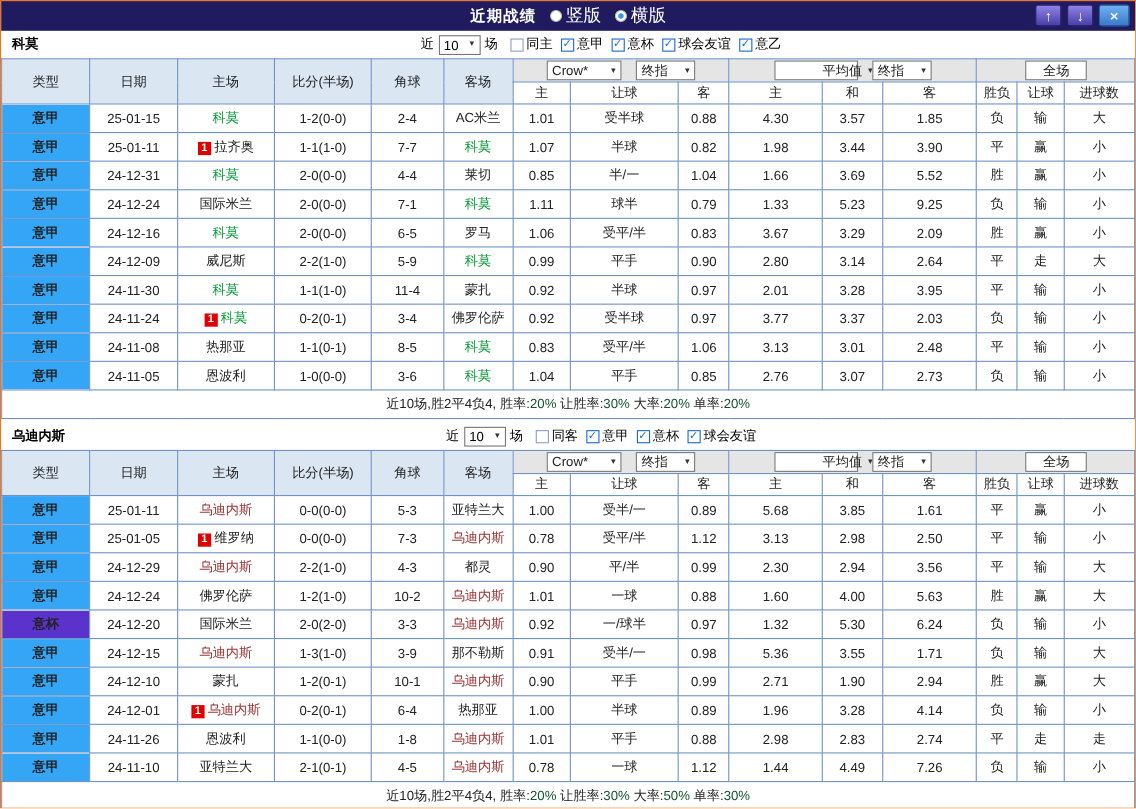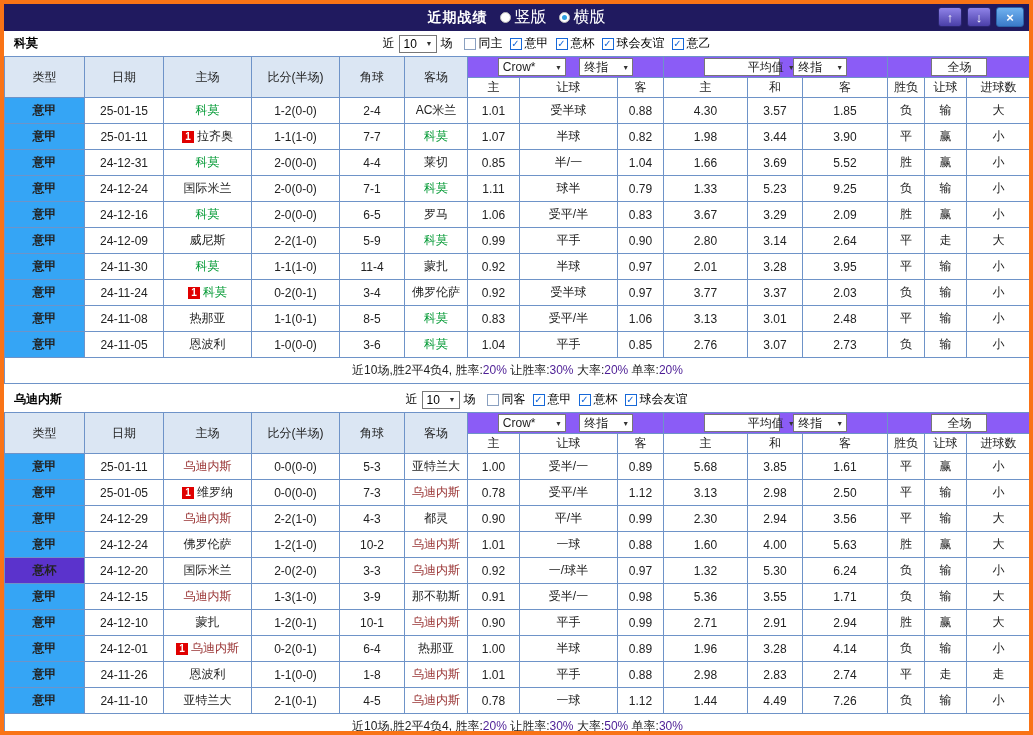--- a/index.html
+++ b/index.html
@@ -1,16 +1,16 @@
 <!DOCTYPE html>
 <html><head>
 <meta charset="utf-8">
 <style>
   html,body{margin:0;padding:0;background:#fff;}
-  .app{width:1033px;height:735px;box-sizing:border-box;border:4px solid #f97316;background:#fff;
+  .app{width:1033px;height:735px;box-sizing:border-box;border:1px solid #f97316;background:#fff;
        font-family:"Liberation Sans","DejaVu Sans",sans-serif;overflow:hidden;}
   
   .titlebar{height:27px;background:#201a5f;display:flex;align-items:center;justify-content:center;position:relative;color:#fff;}
   .tb-center{display:flex;align-items:center;gap:12px;}
   .tb-title{font-size:14px;font-weight:bold;letter-spacing:1px;}
   .tb-radios{display:flex;align-items:center;gap:12px;font-size:16px;}
   .radio-item{display:inline-flex;align-items:center;gap:4px;cursor:pointer;}
   .radio{width:11px;height:11px;border-radius:50%;background:#fff;border:1px solid #bbb;box-sizing:border-box;position:relative;display:inline-block;}
   .radio.sel::after{content:"";position:absolute;left:2px;top:2px;right:2px;bottom:2px;border-radius:50%;background:#2e9fe0;}
   .tb-buttons{position:absolute;right:5px;top:3px;display:flex;gap:5px;}
@@ -35,33 +35,33 @@
   .cb-item{display:inline-flex;align-items:center;gap:3px;margin-left:7px;cursor:pointer;}
   .cb{width:12px;height:12px;border:1px solid #8aa0c0;background:#fff;box-sizing:border-box;display:inline-flex;
       align-items:center;justify-content:center;font-size:10px;color:#1668d8;font-weight:bold;line-height:1;}
   .cb.on{border-color:#1668d8;}
   
   .grid{width:100%;border-collapse:collapse;table-layout:fixed;}
   .grid td{border:1px solid #6e93c8;text-align:center;font-size:12px;height:25px;padding:0;overflow:hidden;white-space:nowrap;color:#222;}
   .hr-a td{height:20px;}
   .hr-b td{height:19px;}
   .lh{background:#dbe6f3;color:#000;}
-  .ddc{background:#8b5cf6;}
+  .ddc{background:#e5e5e5;}
   .ddc .dropdown{margin:0 5px;vertical-align:middle;}
   .league-cell{background:#35a5f5;color:#fff;font-weight:bold;}
   .league-cell.cup{background:#5b33cc;}
   .score{color:#d40000;}
   .res-r{color:#e60000;}
   .res-b{color:#2244dd;}
   .res-o{color:#ff8800;}
   .badge{display:inline-block;width:12px;height:12px;background:#e00000;color:#fff;font-size:10px;font-weight:bold;
          line-height:12px;text-align:center;margin-right:3px;}
   .team-cell span.tlink{cursor:pointer;}
   .summary{font-size:12px;height:21px;color:#000;background:#fff;}
-  .summary .red{color:#4c1d95;}
+  .summary .red{color:#14532d;}
 </style>
 </head>
 <body>
 
 <div class="app">
 
   <div class="titlebar">
     <div class="tb-center">
       <span class="tb-title">近期战绩</span>
       <span class="tb-radios">
@@ -569,21 +569,21 @@
             <td class="league-cell">意甲</td>
             <td>24-12-10</td>
             <td class="team-cell"><span class="tlink">蒙扎</span></td>
             <td class="score">1-2(0-1)</td>
             <td>10-1</td>
             <td class="team-cell"><span class="tlink" style="color: rgb(153, 51, 51);">乌迪内斯</span></td>
             <td class="num">0.90</td>
             <td class="num">平手</td>
             <td class="num">0.99</td>
             <td class="num">2.71</td>
-            <td class="num">2.91</td>
+            <td class="num">1.90</td>
             <td class="num">2.94</td>
             <td class="res-r">胜</td>
             <td class="res-r">赢</td>
             <td class="res-r">大</td>
           </tr>
           <tr>
             <td class="league-cell">意甲</td>
             <td>24-12-01</td>
             <td class="team-cell"><span class="badge">1</span><span class="tlink" style="color: rgb(153, 51, 51);">乌迪内斯</span></td>
             <td class="score">0-2(0-1)</td>

